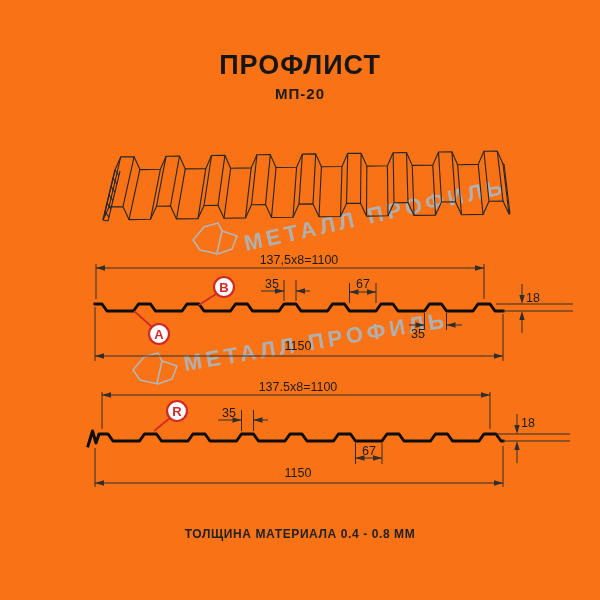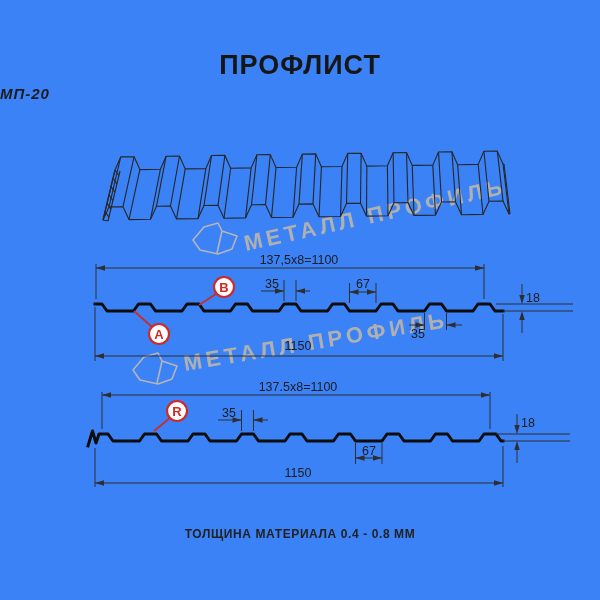--- a/index.html
+++ b/index.html
@@ -1,21 +1,21 @@
 <!DOCTYPE html>
 <html><head>
 <meta charset="utf-8">
 <style>
   html,body{margin:0;padding:0;background:#ffffff;}
-  .stage{position:relative;width:600px;height:600px;background:#3b82f6;overflow:hidden;
+  .stage{position:relative;width:600px;height:600px;background:#f97316;overflow:hidden;
          font-family:"Liberation Sans",sans-serif;}
   .title{position:absolute;top:50px;left:0;width:100%;text-align:center;
          font-size:27px;font-weight:700;letter-spacing:1px;color:#161616;}
-  .subtitle{position:absolute;top:85px;left:0;width:100%;
-         font-size:15px;font-weight:700;letter-spacing:1px;color:#1c1c1c;font-style:italic;}
+  .subtitle{position:absolute;top:85px;left:0;width:100%;text-align:center;
+         font-size:15px;font-weight:700;letter-spacing:1px;color:#1c1c1c;}
   .footnote{position:absolute;top:527px;left:0;width:100%;text-align:center;
          font-size:12px;font-weight:700;letter-spacing:.6px;color:#222;}
   svg.diagram{position:absolute;left:0;top:0;}
   .thick{stroke:#0d0d0d;stroke-width:3;fill:none;stroke-linejoin:round;stroke-linecap:square;}
   .thin{stroke:#2e2e2e;stroke-width:1;fill:none;}
   .sheet{stroke:#262626;stroke-width:1.1;fill:none;stroke-linejoin:round;}
   .red{stroke:#cf2a27;stroke-width:1.7;fill:none;}
   .redcirc{stroke:#cf2a27;stroke-width:2.2;fill:#ffffff;}
   .dimtxt{font-family:"Liberation Sans",sans-serif;font-size:12.5px;fill:#1c1c1c;}
   .lbltxt{font-family:"Liberation Sans",sans-serif;font-size:13px;font-weight:700;fill:#cf2a27;text-anchor:middle;}

